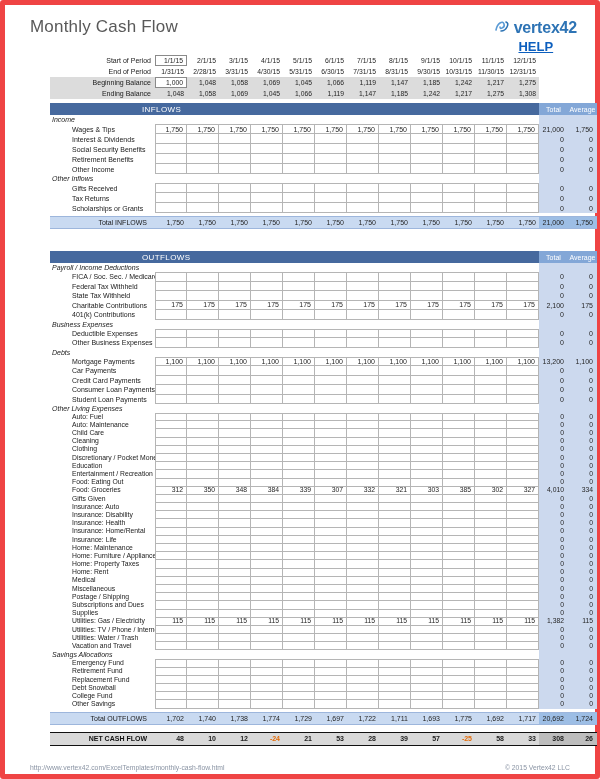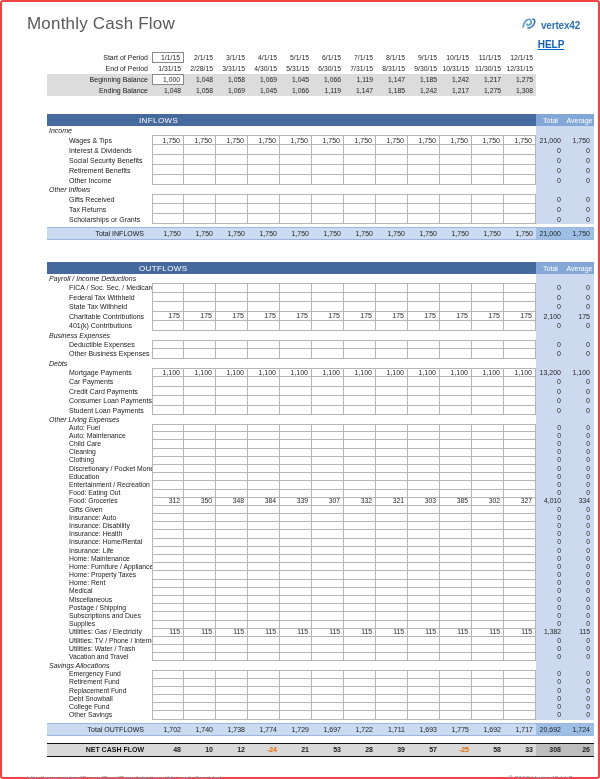--- a/index.html
+++ b/index.html
@@ -1,23 +1,23 @@
 <!DOCTYPE html>
 <html style="--c-section-bar: #46699E; --c-section-bar-light: #83A7D7; --c-totals-column-bg: #CCD9EE; --c-total-row-bg: #C9DAF1; --c-total-row-strong-bg: #9DBEE5; --c-balance-band-bg: #DCDCDC; --c-net-row-bg: #D9D9D9; --c-net-row-strong-bg: #BDBDBD; --c-negative-value: #E36C0A; --c-brand-blue: #2E74B5; --c-link-blue: #0D5FBE;"><head>
 <meta charset="utf-8">
 <style>
   html,body{margin:0;padding:0;background:#fff;}
   body{width:600px;height:779px;overflow:hidden;font-family:"Liberation Sans",sans-serif;}
-  .frame{box-sizing:border-box;width:600px;height:779px;border:2px solid #ef4444;border-radius:3px;background:#fff;padding-top:12px;position:relative;}
+  .frame{box-sizing:border-box;width:600px;height:779px;border:5px solid #ef4444;border-radius:3px;background:#fff;padding-top:12px;position:relative;}
   .titlebar{position:relative;height:34px;margin:0 16px 0 25px;}
   .title{margin:0;font-size:17px;font-weight:400;color:#595959;letter-spacing:.2px;}
   .brand{position:absolute;right:2px;top:2px;text-align:center;}
   .logo{display:flex;align-items:center;gap:3px;cursor:pointer;}
-  .logo-text{font-size:10px;font-weight:bold;color:var(--c-brand-blue,#2E74B5);letter-spacing:-.2px;}
-  .help{display:inline-block;margin-top:2px;font-size:10px;font-weight:bold;color:var(--c-link-blue,#0D5FBE);text-decoration:underline;cursor:pointer;}
+  .logo-text{font-size:16px;font-weight:bold;color:var(--c-brand-blue,#2E74B5);letter-spacing:-.2px;}
+  .help{display:inline-block;margin-top:2px;font-size:13px;font-weight:bold;color:var(--c-link-blue,#0D5FBE);text-decoration:underline;cursor:pointer;}
   .table{margin-left:45px;width:547px;}
   
   #header-rows{margin-top:4px;}
   .hrow{display:flex;height:11px;align-items:stretch;width:489px;}
   .hrow.band{background:var(--c-balance-band-bg,#DCDCDC);}
   .hlbl{width:101px;display:flex;align-items:center;justify-content:flex-end;padding-right:4px;font-size:7px;color:#1a1a1a;white-space:nowrap;}
   .hm{width:32px;box-sizing:border-box;display:flex;align-items:center;justify-content:flex-end;padding-right:3px;font-size:6.8px;color:#262626;}
   .hm.boxed{background:#fff;border:1px solid #8a8a8a;}
   
   .bar{display:flex;height:12px;align-items:stretch;background:var(--c-section-bar,#46699E);color:#fff;}
@@ -33,21 +33,21 @@
   .c{width:32px;box-sizing:border-box;border-right:1px solid #B5B5B5;border-bottom:1px solid #B5B5B5;display:flex;align-items:center;justify-content:flex-end;padding-right:3px;color:#262626;background:#fff;}
   .irow .c:nth-child(2){border-left:1px solid #B5B5B5;}
   .irow.first .c{border-top:1px solid #B5B5B5;}
   .tcol,.acol{width:29px;box-sizing:border-box;background:var(--c-totals-column-bg,#CCD9EE);display:flex;align-items:center;justify-content:flex-end;padding-right:4px;color:#262626;}
   .vspace{height:3px;}
   
   .trow{display:flex;height:13px;align-items:stretch;background:var(--c-total-row-bg,#C9DAF1);border-top:1px solid #9DB6DC;border-bottom:1px solid #9DB6DC;box-sizing:border-box;font-size:7px;}
   .tlbl{width:105px;box-sizing:border-box;display:flex;align-items:center;justify-content:flex-end;padding-right:8px;color:#1a1a1a;white-space:nowrap;}
   .tm{width:32px;box-sizing:border-box;display:flex;align-items:center;justify-content:flex-end;padding-right:3px;color:#262626;}
   .tcol.strong,.acol.strong{background:var(--c-total-row-strong-bg,#9DBEE5);}
-  #inflows{margin-top:18px;}
+  #inflows{margin-top:4px;}
   #outflows{margin-top:22px;}
   
   .nrow{display:flex;height:14px;align-items:stretch;margin-top:7px;background:var(--c-net-row-bg,#D9D9D9);border-top:1.5px solid #111;border-bottom:1.5px solid #111;box-sizing:border-box;font-size:7px;font-weight:bold;}
   .nlbl{width:105px;box-sizing:border-box;display:flex;align-items:center;justify-content:flex-end;padding-right:8px;color:#111;white-space:nowrap;}
   .nm{width:32px;box-sizing:border-box;display:flex;align-items:center;justify-content:flex-end;padding-right:3px;color:#222;}
   .nm.neg{color:var(--c-negative-value,#E36C0A);}
   .ntot,.navg{width:29px;box-sizing:border-box;background:var(--c-net-row-strong-bg,#BDBDBD);display:flex;align-items:center;justify-content:flex-end;padding-right:4px;color:#222;}
   
   .footer{margin:18px 25px 0 25px;display:flex;justify-content:space-between;font-size:6.8px;color:#8A94A4;}
   .footer a{color:#8A94A4;text-decoration:none;cursor:pointer;}

